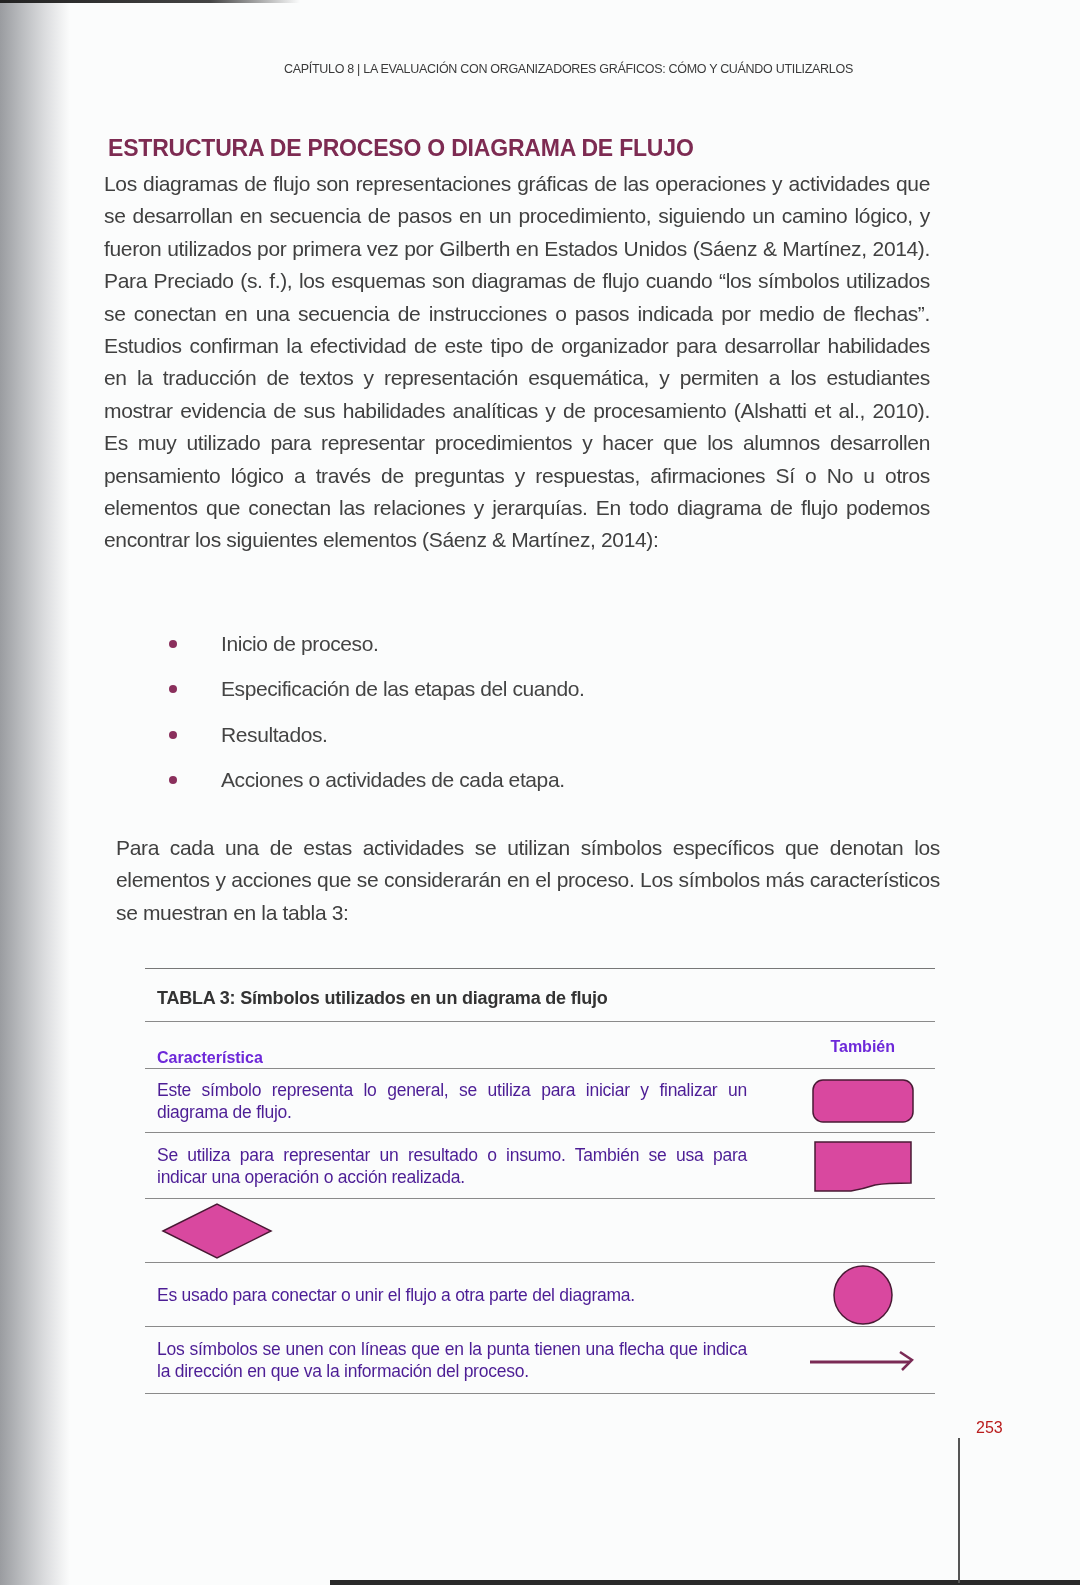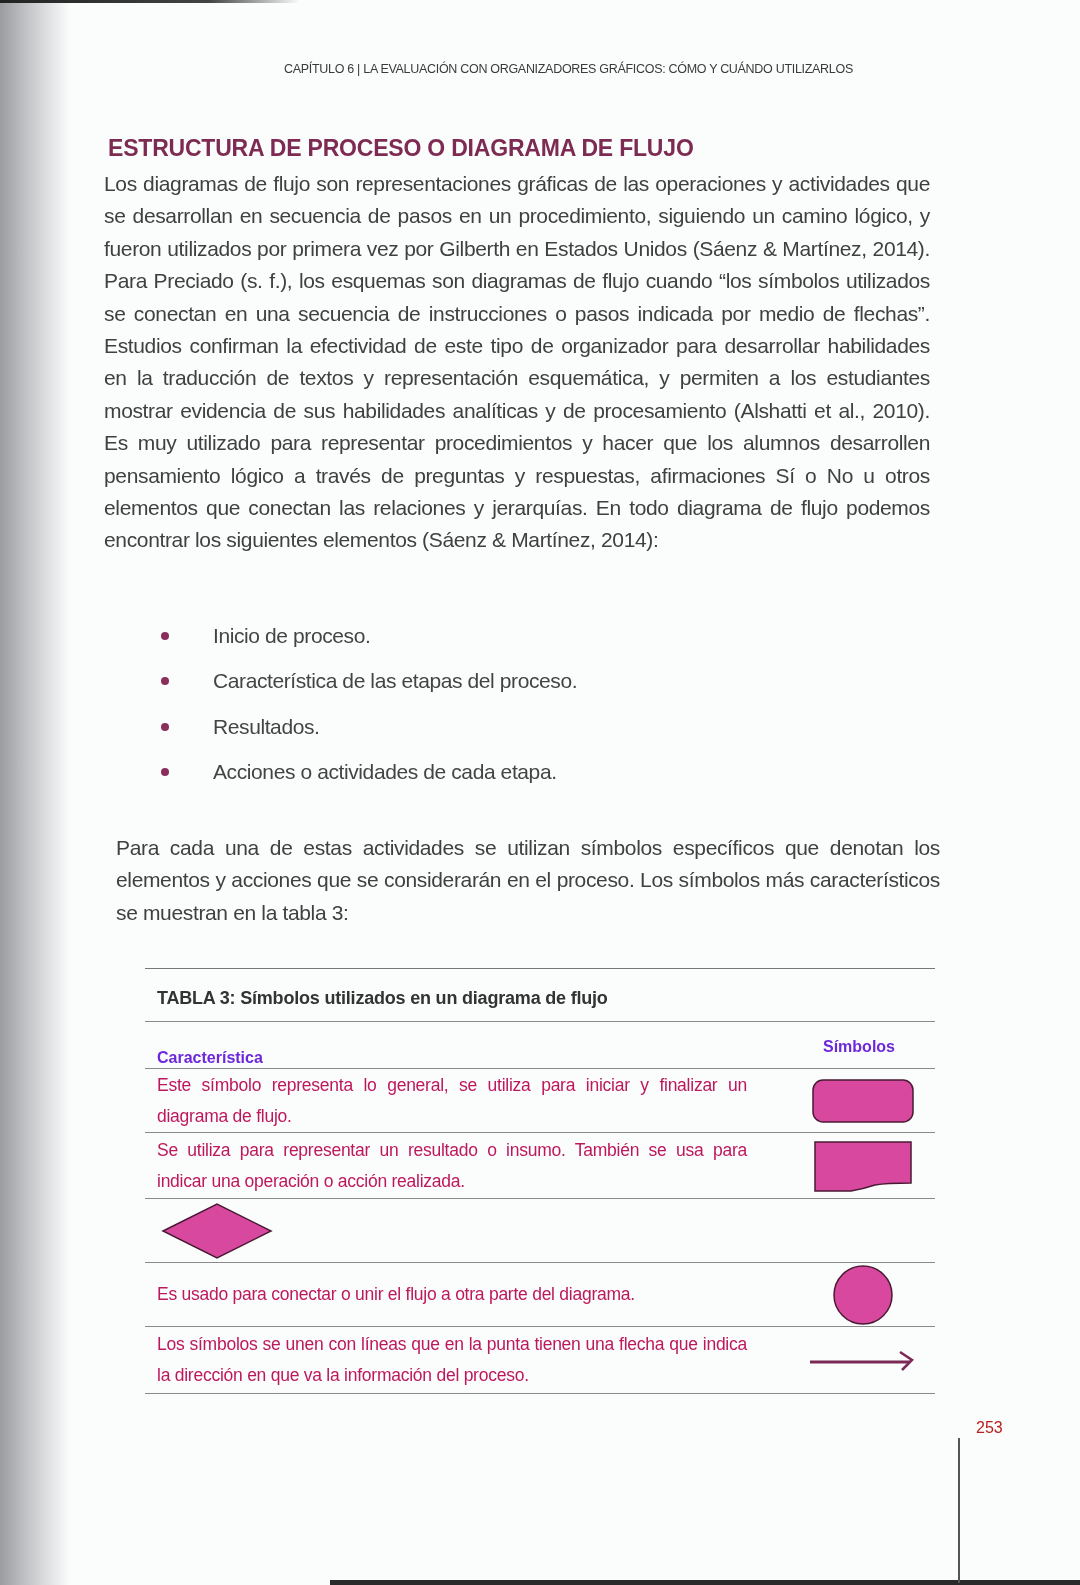--- a/index.html
+++ b/index.html
@@ -65,21 +65,21 @@
     left: 104px; top: 168px;
     width: 826px;
   }
   .para2 {
     left: 116px; top: 832px;
     width: 824px;
   }
   .bullets {
     position: absolute;
     left: 150px; top: 608px;
-    margin: 5px; padding: 0;
+    margin: 13px; padding: 0;
     list-style: none;
   }
   .bullets li {
     display: flex;
     align-items: center;
     height: 45.5px;
     font-size: 21px;
     color: #444;
     letter-spacing: -0.4px;
   }
@@ -124,22 +124,22 @@
   .header-row .col-char { padding-bottom: 0; position: relative; top: -1px; }
   .header-row .col-sym  { position: relative; top: -12px; right: 28px; }
   .trow {
     display: flex;
     justify-content: space-between;
     align-items: center;
     padding: 0 12px;
   }
   .trow .desc {
     font-size: 17.5px;
-    line-height: 31px;
-    color: #be185d;
+    line-height: 22px;
+    color: #4c1d95;
     width: 590px;
     text-align: justify;
     letter-spacing: -0.25px;
   }
   .trow .sym {
     width: 120px;
     display: flex;
     justify-content: center;
     align-items: center;
   }
@@ -161,54 +161,54 @@
     color: #b91c1c;
   }
 </style>
 </head>
 <body>
 
 <div class="gutter"></div>
 <div class="top-edge"></div>
 <div class="bottom-edge"></div>
 
-<div class="running-head">CAPÍTULO 6 | LA EVALUACIÓN CON ORGANIZADORES GRÁFICOS: CÓMO Y CUÁNDO UTILIZARLOS</div>
+<div class="running-head">CAPÍTULO 8 | LA EVALUACIÓN CON ORGANIZADORES GRÁFICOS: CÓMO Y CUÁNDO UTILIZARLOS</div>
 
 <h2 class="section-title">ESTRUCTURA DE PROCESO O DIAGRAMA DE FLUJO</h2>
 
 <p class="para para1">Los diagramas de flujo son representaciones gráficas de las operaciones y actividades que se desarrollan en secuencia de pasos en un procedimiento, siguiendo un camino lógico, y fueron utilizados por primera vez por Gilberth en Estados Unidos (Sáenz &amp; Martínez, 2014). Para Preciado (s. f.), los esquemas son diagramas de flujo cuando “los símbolos utilizados se conectan en una secuencia de instrucciones o pasos indicada por medio de flechas”. Estudios confirman la efectividad de este tipo de organizador para desarrollar habilidades en la traducción de textos y representación esquemática, y permiten a los estudiantes mostrar evidencia de sus habilidades analíticas y de procesamiento (Alshatti et al., 2010). Es muy utilizado para representar procedimientos y hacer que los alumnos desarrollen pensamiento lógico a través de preguntas y respuestas, afirmaciones Sí o No u otros elementos que conectan las relaciones y jerarquías. En todo diagrama de flujo podemos encontrar los siguientes elementos (Sáenz &amp; Martínez, 2014):</p>
 
 <ul class="bullets">
   <li>
     <span class="bullet-dot"></span>
     <span>Inicio de proceso.</span>
   </li>
   <li>
     <span class="bullet-dot"></span>
-    <span>Característica de las etapas del proceso.</span>
+    <span>Especificación de las etapas del cuando.</span>
   </li>
   <li>
     <span class="bullet-dot"></span>
     <span>Resultados.</span>
   </li>
   <li>
     <span class="bullet-dot"></span>
     <span>Acciones o actividades de cada etapa.</span>
   </li>
 </ul>
 
 <p class="para para2">Para cada una de estas actividades se utilizan símbolos específicos que denotan los elementos y acciones que se considerarán en el proceso. Los símbolos más característicos se muestran en la tabla 3:</p>
 
 <div class="table">
   <div class="rule top"></div>
   <div class="table-caption">TABLA 3: Símbolos utilizados en un diagrama de flujo</div>
   <div class="rule" style="margin-top:10px"></div>
   <div class="header-row">
     <span class="col-char">Característica</span>
-    <span class="col-sym">Símbolos</span>
+    <span class="col-sym">También</span>
   </div>
   <div class="rule"></div>
 
   <div class="trow r1">
     <div class="desc">Este símbolo representa lo general, se utiliza para iniciar y finalizar un diagrama de flujo.</div>
     <div class="sym">
       <svg width="104" height="46" viewBox="0 0 104 46">
         <rect x="2" y="2" width="100" height="42" rx="10" ry="10" fill="#d9489f" stroke="#4a1a35" stroke-width="1.5"></rect>
       </svg>
     </div>

